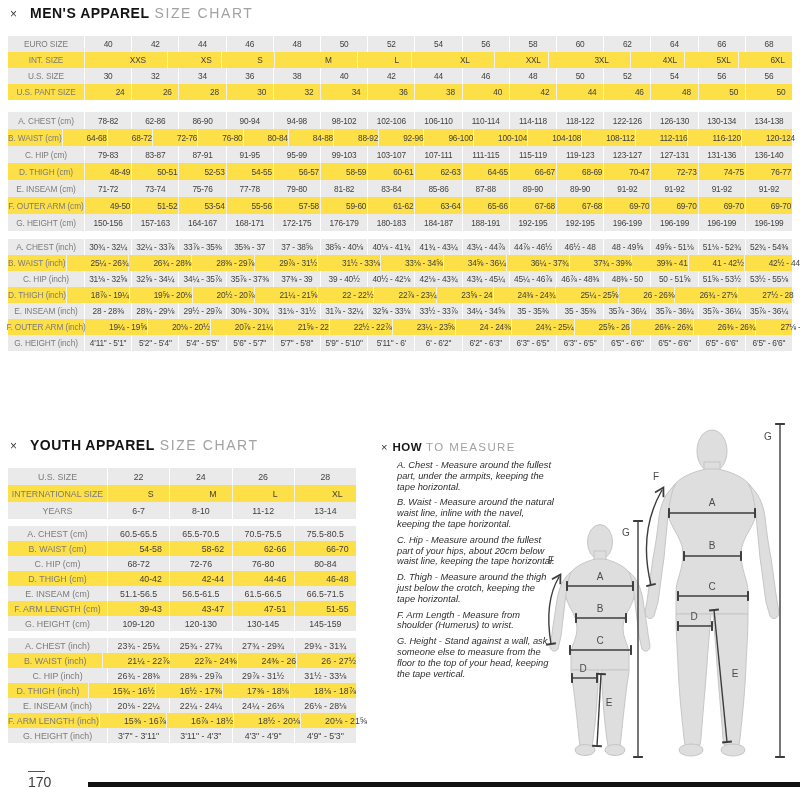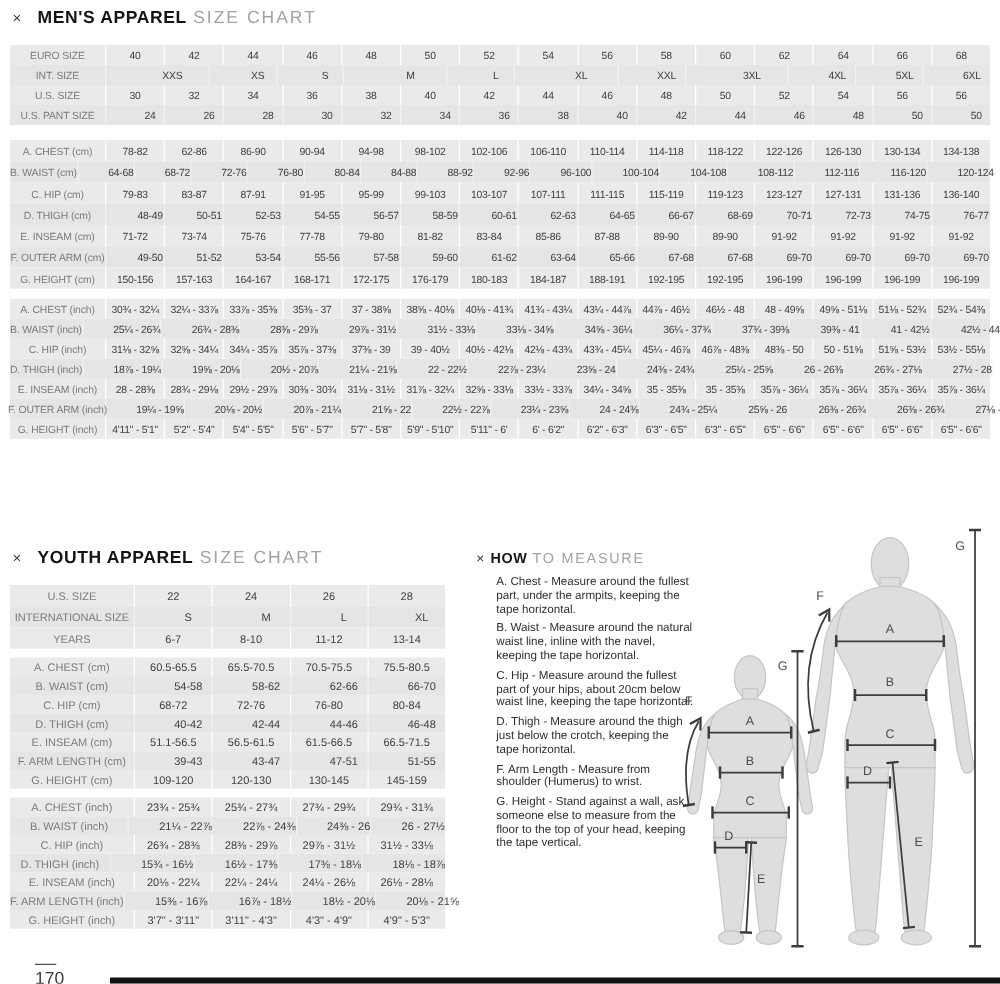--- a/index.html
+++ b/index.html
@@ -13,37 +13,37 @@
   .sec-title .light{font-weight:400;color:#a2a2a2;letter-spacing:1.6px;margin-left:5px;}
   
   .tgroup{position:absolute;left:8px;}
   .mens{width:784px;}
   .youth{width:348px;}
   .trow{display:flex;align-items:stretch;}
   .rh16 .trow{height:16px;}
   .rh17 .trow{height:17px;}
   .rh15 .trow{height:15px;}
   .trow.gray{background:#eaeaea;}
-  .trow.white{background:#e5e5e5;gap:24px;}
+  .trow.white{background:#fde047;gap:24px;}
   .tlabel,.tcell{display:flex;align-items:center;justify-content:center;
        box-sizing:border-box;white-space:nowrap;}
   .mens .tlabel{width:77px;font-size:8.3px;color:#7b7b7b;letter-spacing:-0.1px;}
   .mens .tcell{flex:1 1 0;font-size:8.3px;color:#3f3f3f;letter-spacing:-0.2px;}
   .youth .tlabel{width:100px;font-size:8.8px;color:#7b7b7b;}
   .youth .tcell{flex:1 1 0;font-size:8.8px;color:#3f3f3f;}
   .trow.gray .tlabel,.trow.gray .tcell{border-right:1px solid #ffffff;}
   .trow.white .tlabel,.trow.white .tcell{border-right:1px solid #f1f1f1;}
   .trow .tcell:last-child{border-right:none;}
   
   .htm-title{position:absolute;left:381px;top:441px;font-size:11.5px;white-space:nowrap;}
   .htm-title .xm{color:#333;margin-right:5px;font-size:11px;}
   .htm-title .bold{font-weight:700;color:#161616;letter-spacing:.5px;}
   .htm-title .light{color:#a2a2a2;letter-spacing:1.4px;margin-left:4px;text-align:center;}
   .htm-text{position:absolute;left:397px;top:460px;width:158px;}
-  .htm-text p{margin:0 0 5px 0;font-size:9.3px;line-height:10.8px;color:#2f2f2f;}
+  .htm-text p{margin:0 0 5px 0;font-style:italic;font-size:9.3px;line-height:10.8px;color:#2f2f2f;}
   
   .page-num{position:absolute;left:28px;top:771px;font-size:14px;color:#3c3c3c;
        border-top:1.5px solid #555;padding-top:2px;width:17px;text-decoration:underline;}
   .bottom-bar{position:absolute;left:88px;top:782px;width:712px;height:5px;background:#121212;}
   svg text{font-family:"Liberation Sans",sans-serif;font-size:10px;fill:#4c4c4c;}
 </style>
 </head>
 <body>
 
 <div class="sec-title" style="left:10px;top:5px;">
@@ -181,21 +181,21 @@
       <div class="tcell">50-51</div>
       <div class="tcell">52-53</div>
       <div class="tcell">54-55</div>
       <div class="tcell">56-57</div>
       <div class="tcell">58-59</div>
       <div class="tcell">60-61</div>
       <div class="tcell">62-63</div>
       <div class="tcell">64-65</div>
       <div class="tcell">66-67</div>
       <div class="tcell">68-69</div>
-      <div class="tcell">70-71</div>
+      <div class="tcell">70-47</div>
       <div class="tcell">72-73</div>
       <div class="tcell">74-75</div>
       <div class="tcell">76-77</div>
     </div>
     <div class="trow gray">
       <div class="tlabel">E. INSEAM (cm)</div>
       <div class="tcell">71-72</div>
       <div class="tcell">73-74</div>
       <div class="tcell">75-76</div>
       <div class="tcell">77-78</div>

